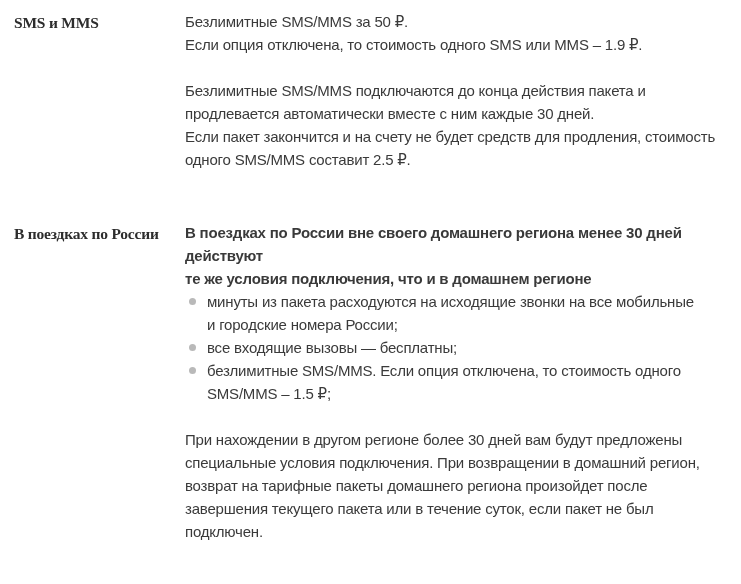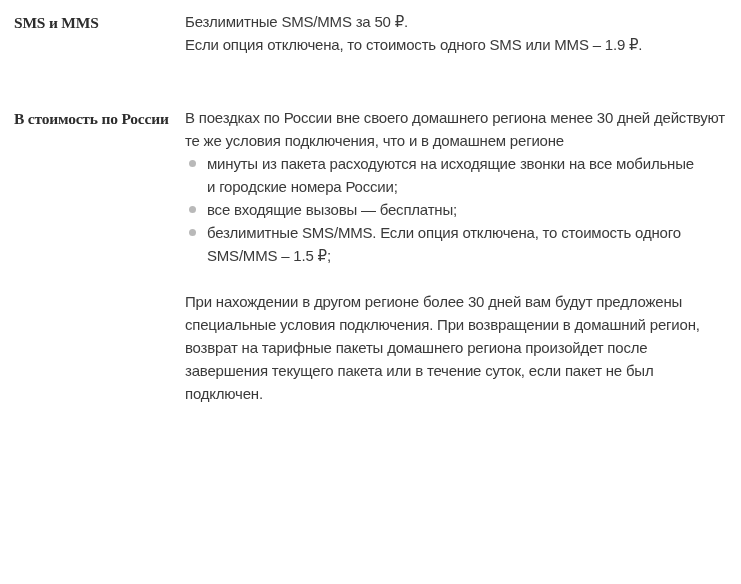--- a/index.html
+++ b/index.html
@@ -43,20 +43,21 @@
   }
   .row-content p {
     margin: 0 0 23px 0;
     white-space: pre-line;
   }
   .row-content p:last-child {
     margin-bottom: 0;
   }
   .row-content p.tight {
     margin-bottom: 0;
+    font-weight: bold;
   }
   ul.bullet-list {
     list-style: none;
     margin: 0 0 23px 0;
     padding: 0;
   }
   ul.bullet-list li {
     position: relative;
     padding-left: 22px;
     white-space: pre-line;
@@ -75,25 +76,29 @@
 </head>
 <body>
 
 <div class="page">
 
   <div class="section">
     <div class="row-label">SMS и MMS</div>
     <div class="row-content">
       <p>Безлимитные SMS/MMS за 50 ₽.
 Если опция отключена, то стоимость одного SMS или MMS – 1.9 ₽.</p>
+      <p>Безлимитные SMS/MMS подключаются до конца действия пакета и
+продлевается автоматически вместе с ним каждые 30 дней.
+Если пакет закончится и на счету не будет средств для продления, стоимость
+одного SMS/MMS составит 2.5 ₽.</p>
     </div>
   </div>
 
   <div class="section">
-    <div class="row-label">В стоимость по России</div>
+    <div class="row-label">В поездках по России</div>
     <div class="row-content">
       <p class="tight">В поездках по России вне своего домашнего региона менее 30 дней действуют
 те же условия подключения, что и в домашнем регионе</p>
       <ul class="bullet-list">
         <li>минуты из пакета расходуются на исходящие звонки на все мобильные
 и городские номера России;</li>
         <li>все входящие вызовы — бесплатны;</li>
         <li>безлимитные SMS/MMS. Если опция отключена, то стоимость одного
 SMS/MMS – 1.5 ₽;</li>
       </ul>

